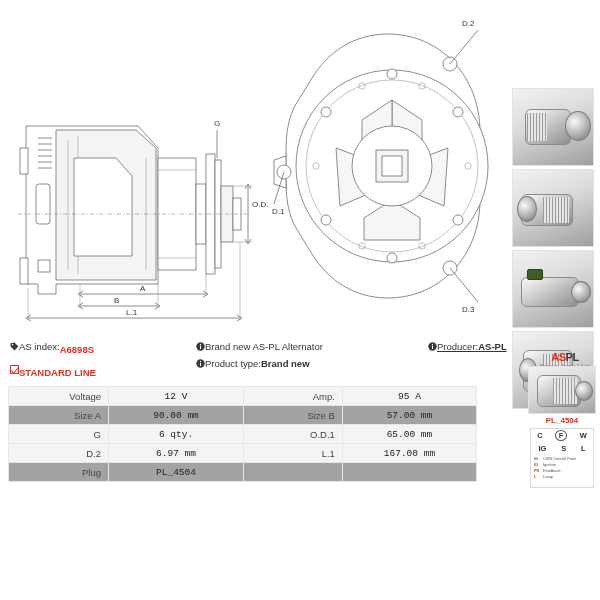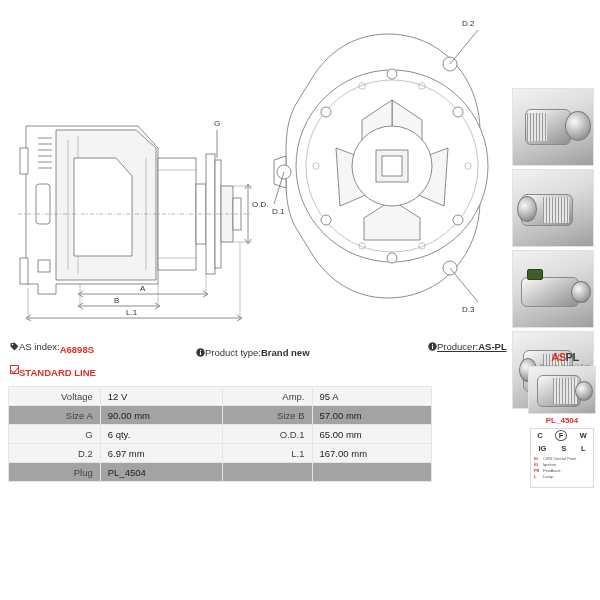--- a/index.html
+++ b/index.html
@@ -118,35 +118,35 @@
     border: solid #e03127;
     border-width: 0 1.4px 1.4px 0;
     transform: rotate(40deg);
   }
   .red { color: #e03127; margin-top: 6px; }
 
   
   .table-wrap {
     position: absolute;
     left: 8px; top: 386px;
-    width: 424px;
+    width: 469px;
     border-radius: 17px;
   }
   table.spec {
     width: 100%;
     border-collapse: collapse;
     font-size: 9.5px;
   }
   table.spec td {
     border: 1px solid #e6e6e6;
     height: 19px;
     padding: 0 7px;
   }
   td.lbl { text-align: right; color: #444; width: 110px; }
-  td.val { text-align: left; color: #222; width: 150px; }
+  td.val { text-align: center; color: #222; width: 150px; font-family: Liberation Mono, monospace; }
   tr.alt td { background: #f4f4f4; }
   tr.norm td { background: #a3a3a3; }
 
   
   .brandblock {
     position: absolute;
     left: 534px; top: 352px;
     width: 62px;
     text-align: center;
   }
@@ -363,21 +363,31 @@
         <span>AS index:</span>
         <b class="red">A6898S</b>
       </div>
       <div class="info-row" style="margin-top:6px;">
         <span class="check-box"></span>
         <b class="red">STANDARD LINE</b>
       </div>
     </div>
 
     <div class="info-col" style="left:196px; top:2px;">
-      <div class="info-row" style="margin-top:6px;">
+      <div class="info-row">
+        <span class="bullet-icon info">
+          <svg width="9" height="9" viewBox="0 0 9 9">
+              <circle cx="4.5" cy="4.5" r="4.2" fill="#3a3a3a"></circle>
+              <rect x="4" y="3.6" width="1" height="3.4" fill="#fff"></rect>
+              <rect x="4" y="1.9" width="1" height="1.1" fill="#fff"></rect>
+            </svg>
+        </span>
+        <span>Brand new AS-PL Alternator</span>
+      </div>
+      <div class="info-row" style="">
         <span class="bullet-icon info">
           <svg width="9" height="9" viewBox="0 0 9 9">
               <circle cx="4.5" cy="4.5" r="4.2" fill="#3a3a3a"></circle>
               <rect x="4" y="3.6" width="1" height="3.4" fill="#fff"></rect>
               <rect x="4" y="1.9" width="1" height="1.1" fill="#fff"></rect>
             </svg>
         </span>
         <span>Product type:</span>
         <b>Brand new</b>
       </div>

